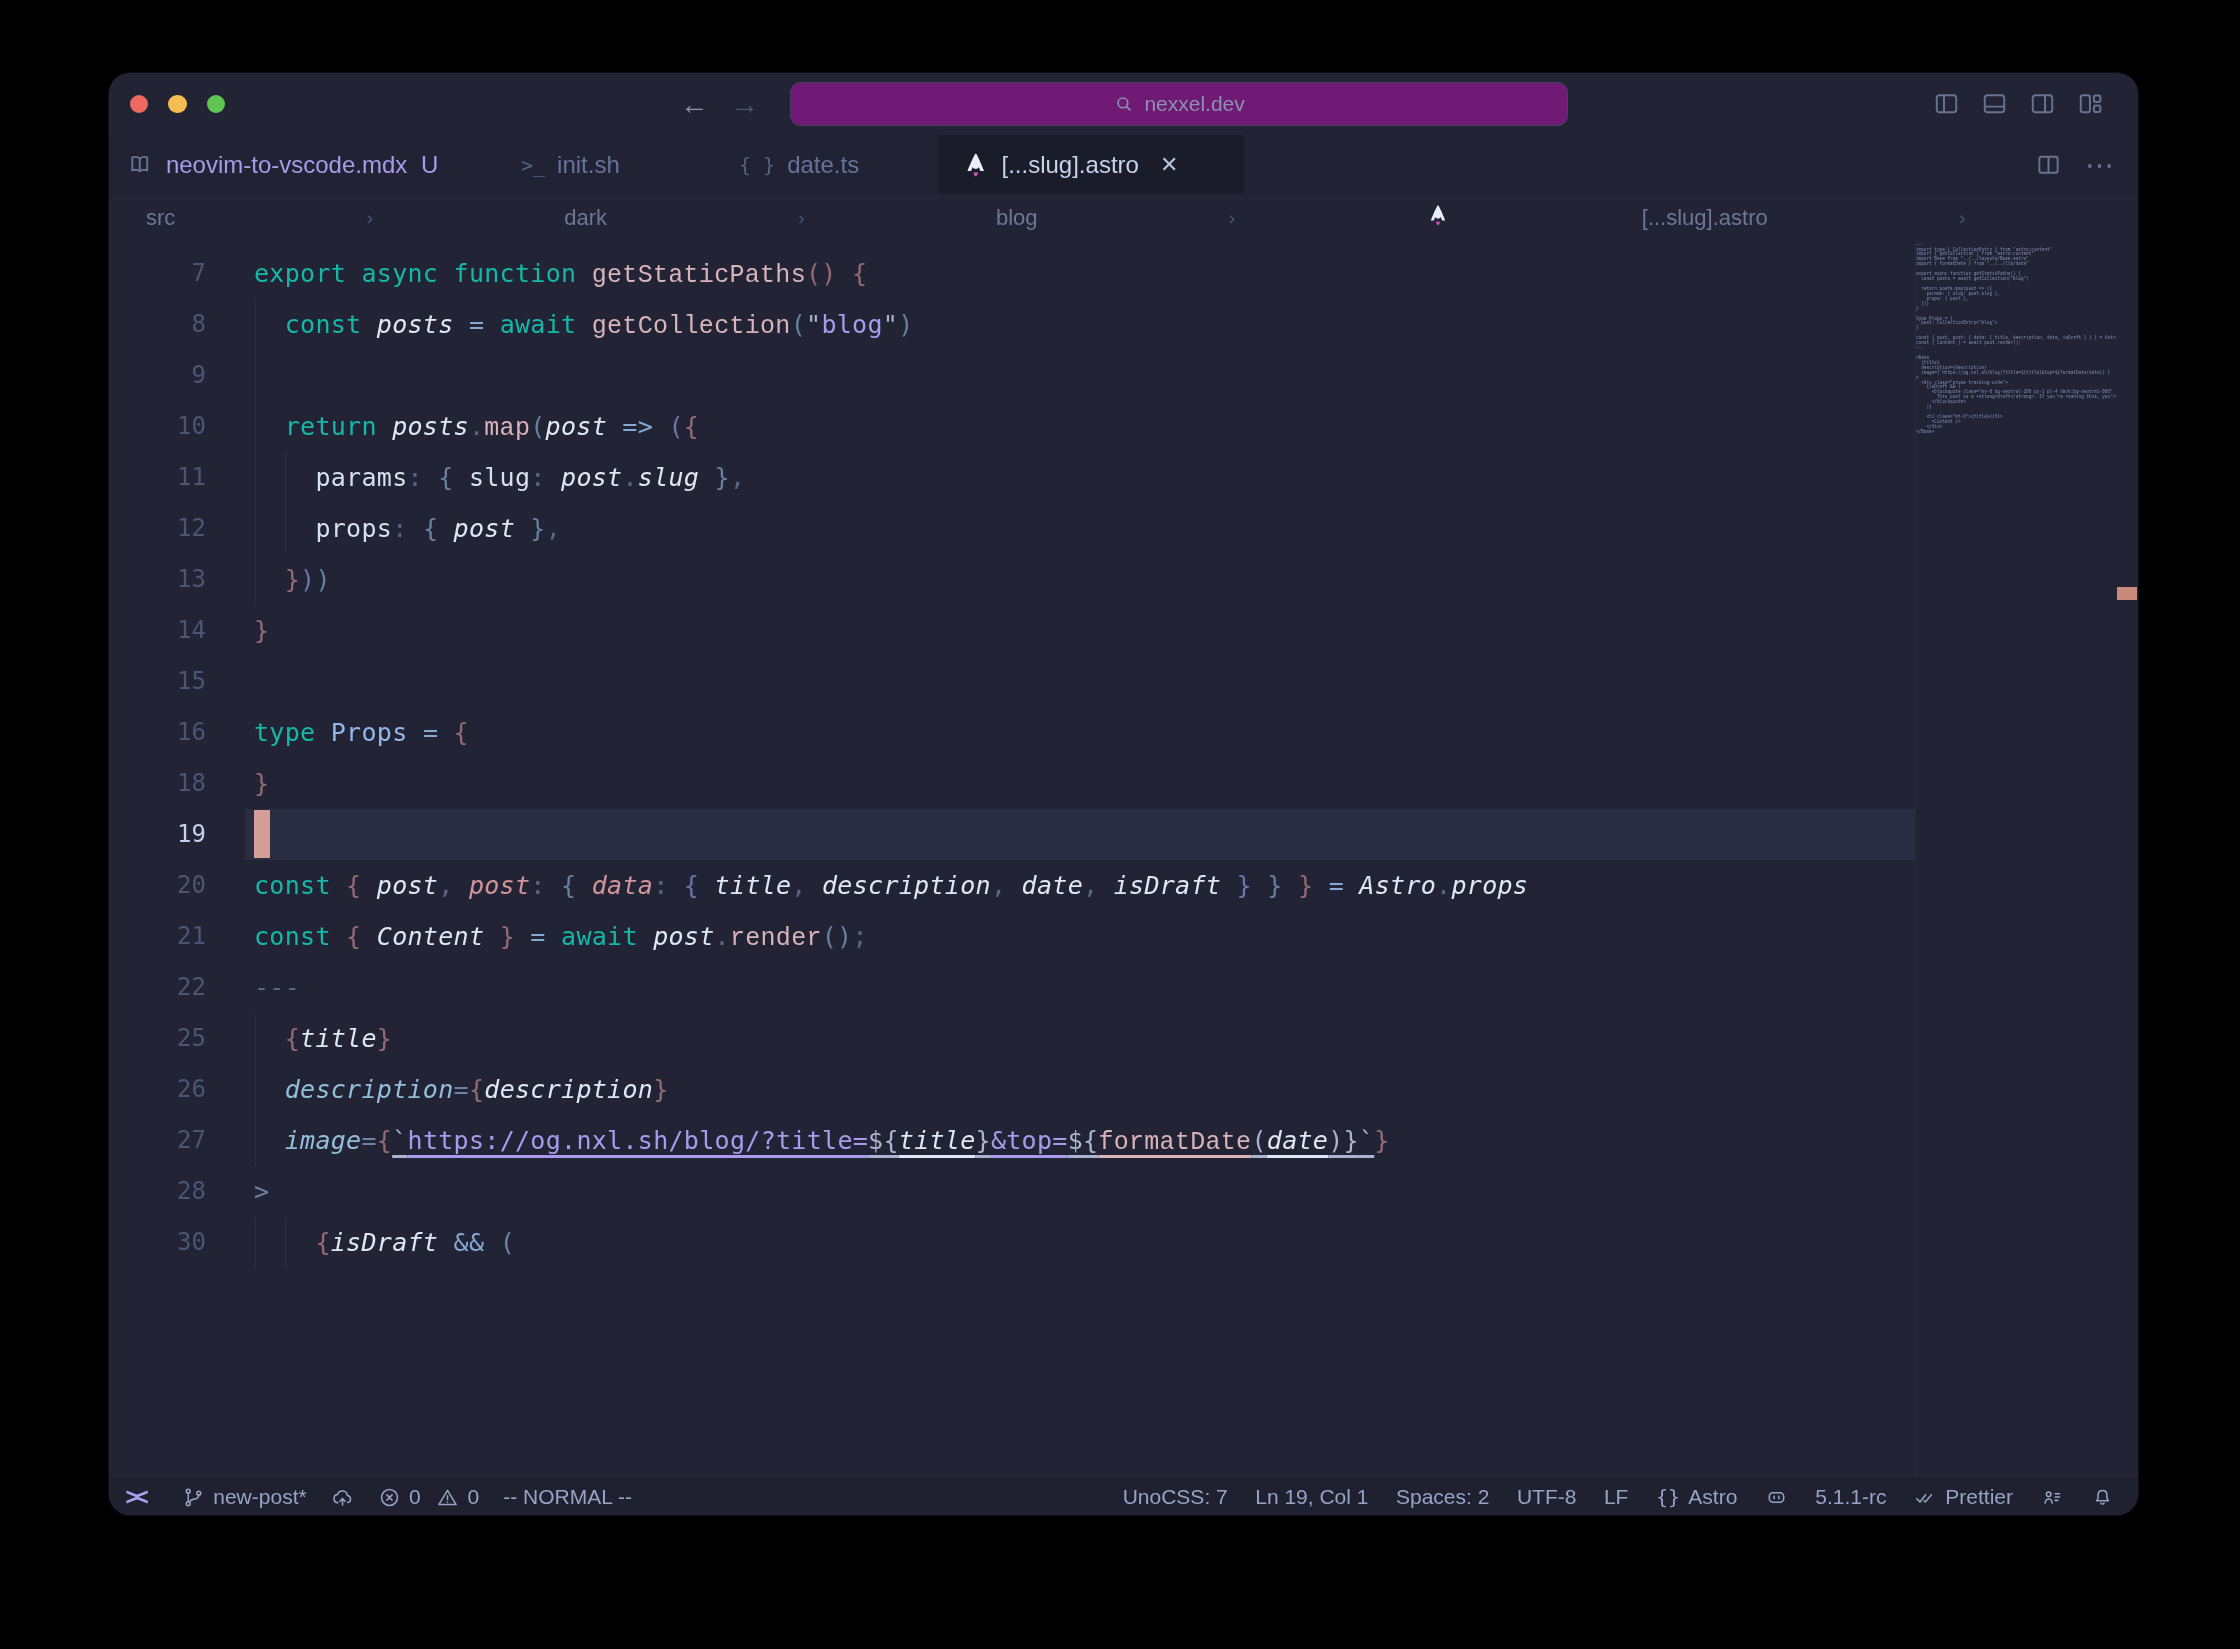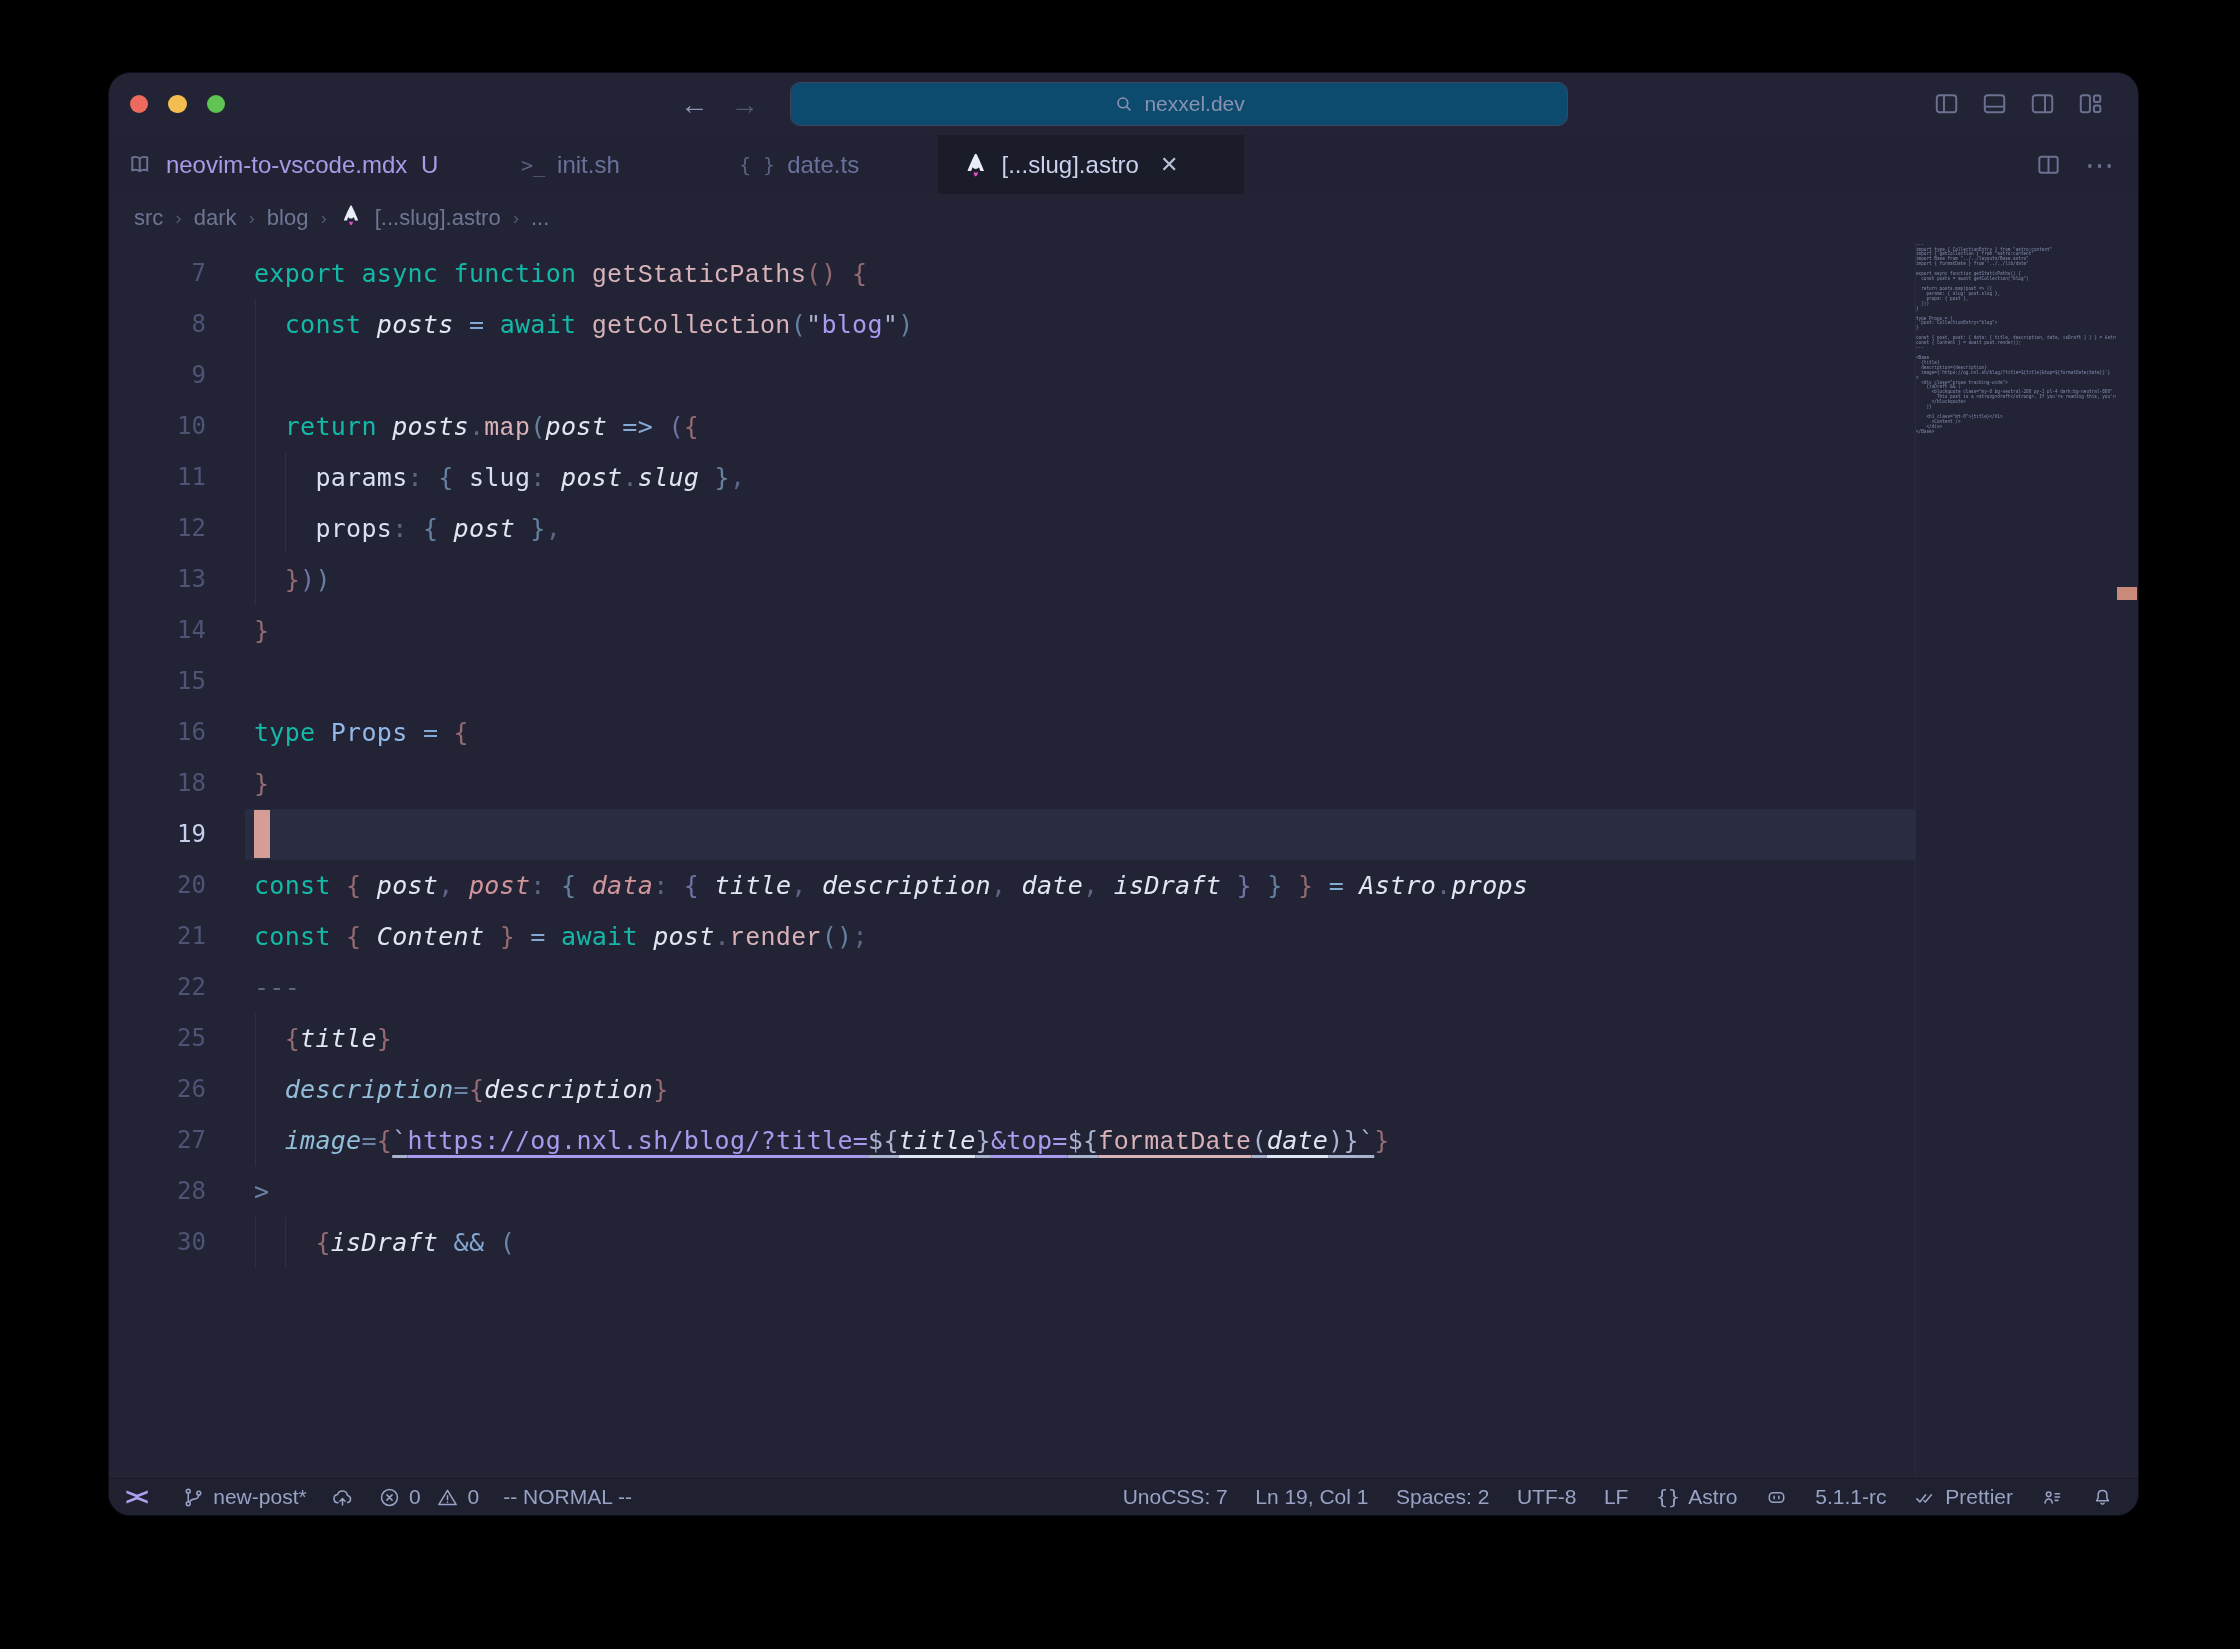--- a/index.html
+++ b/index.html
@@ -10,21 +10,21 @@
           border:0.9px solid #0d0e17;box-shadow:0 22px 64px rgba(0,0,0,.6);}
 
   
   .titlebar{position:absolute;left:0;top:0;width:100%;height:62px;}
   .traffic{position:absolute;left:21px;top:22px;display:flex;gap:20px;}
   .traffic .dot{width:18.4px;height:18.4px;border-radius:50%;}
   .nav{position:absolute;left:571px;top:0;height:62px;display:flex;align-items:center;gap:22px;
        font-size:28.5px;}
   .nav .back{color:#8d95b2;} .nav .fwd{color:#4f5670;}
   .urlbar{position:absolute;left:681px;top:9.2px;width:776px;height:42px;border-radius:10px;
-          background:#0c4a6e;border:1.8px solid #3e4360;display:flex;align-items:center;justify-content:center;gap:9.2px;
+          background:#701a75;border:1.8px solid #3e4360;display:flex;align-items:center;justify-content:center;gap:9.2px;
           color:#8a92b0;font-size:21px;}
   .urlbar svg{width:22px;height:22px;stroke:#8a92b0;fill:none;stroke-width:1.8;}
   .winicons{position:absolute;left:1823px;top:0;height:62px;display:flex;align-items:center;gap:19px;}
   .winicons svg{width:29px;height:27.5px;stroke:#6b7190;fill:none;stroke-width:1.7;}
 
   
   .tabbar{position:absolute;left:0;top:62px;width:100%;height:59px;background:#212334;}
   .tab{position:absolute;top:0;height:59px;display:flex;align-items:center;gap:12px;font-size:24px;}
   .tab .ticon{display:flex;align-items:center;}
   .glyph{font-family:"DejaVu Sans Mono",monospace;font-size:20px;color:#5a6181;}
@@ -36,21 +36,21 @@
   .tab2 .lbl,.tab3 .lbl{color:#69719a;}
   .tab4 .lbl{color:#c9d1ec;}
   .tab .closex{color:#b9c1da;font-size:22px;margin-left:9.2px;}
   .tab svg.book{width:27.5px;height:27.5px;stroke:#6c7293;fill:none;stroke-width:1.7;}
   .tabactions{position:absolute;left:1925px;top:0;height:59px;display:flex;align-items:center;gap:22px;}
   .tabactions svg{width:29px;height:27.5px;stroke:#6b7190;fill:none;stroke-width:1.7;}
   .tabactions .dots{color:#6b7190;font-size:29px;letter-spacing:1.8px;}
 
   
   .breadcrumb{position:absolute;left:0;top:121px;width:100%;height:48px;display:flex;align-items:center;
-              gap:12px;padding-left:25px;font-size:22px;color:#6e7694;}
+              gap:12px;padding-left:37px;font-size:22px;color:#6e7694;justify-content:space-between;}
   .breadcrumb .chev{color:#4f566f;font-size:19px;}
   .astro-ic{width:24px;height:24px;}
 
   
   .editor{position:absolute;left:0;top:169px;width:1806px;height:1240px;padding-top:5.5px;overflow:hidden;}
   .row{position:relative;width:1806px;height:51px;font-family:"DejaVu Sans Mono",monospace;}
   .band{position:absolute;left:136px;right:0;top:0;bottom:0;background:#2a2c42;}
   .ln{position:absolute;left:0;top:0;width:97px;text-align:right;line-height:51px;
       color:#4d5474;font-size:24px;}
   .row.cur .ln{color:#c6cfec;}

